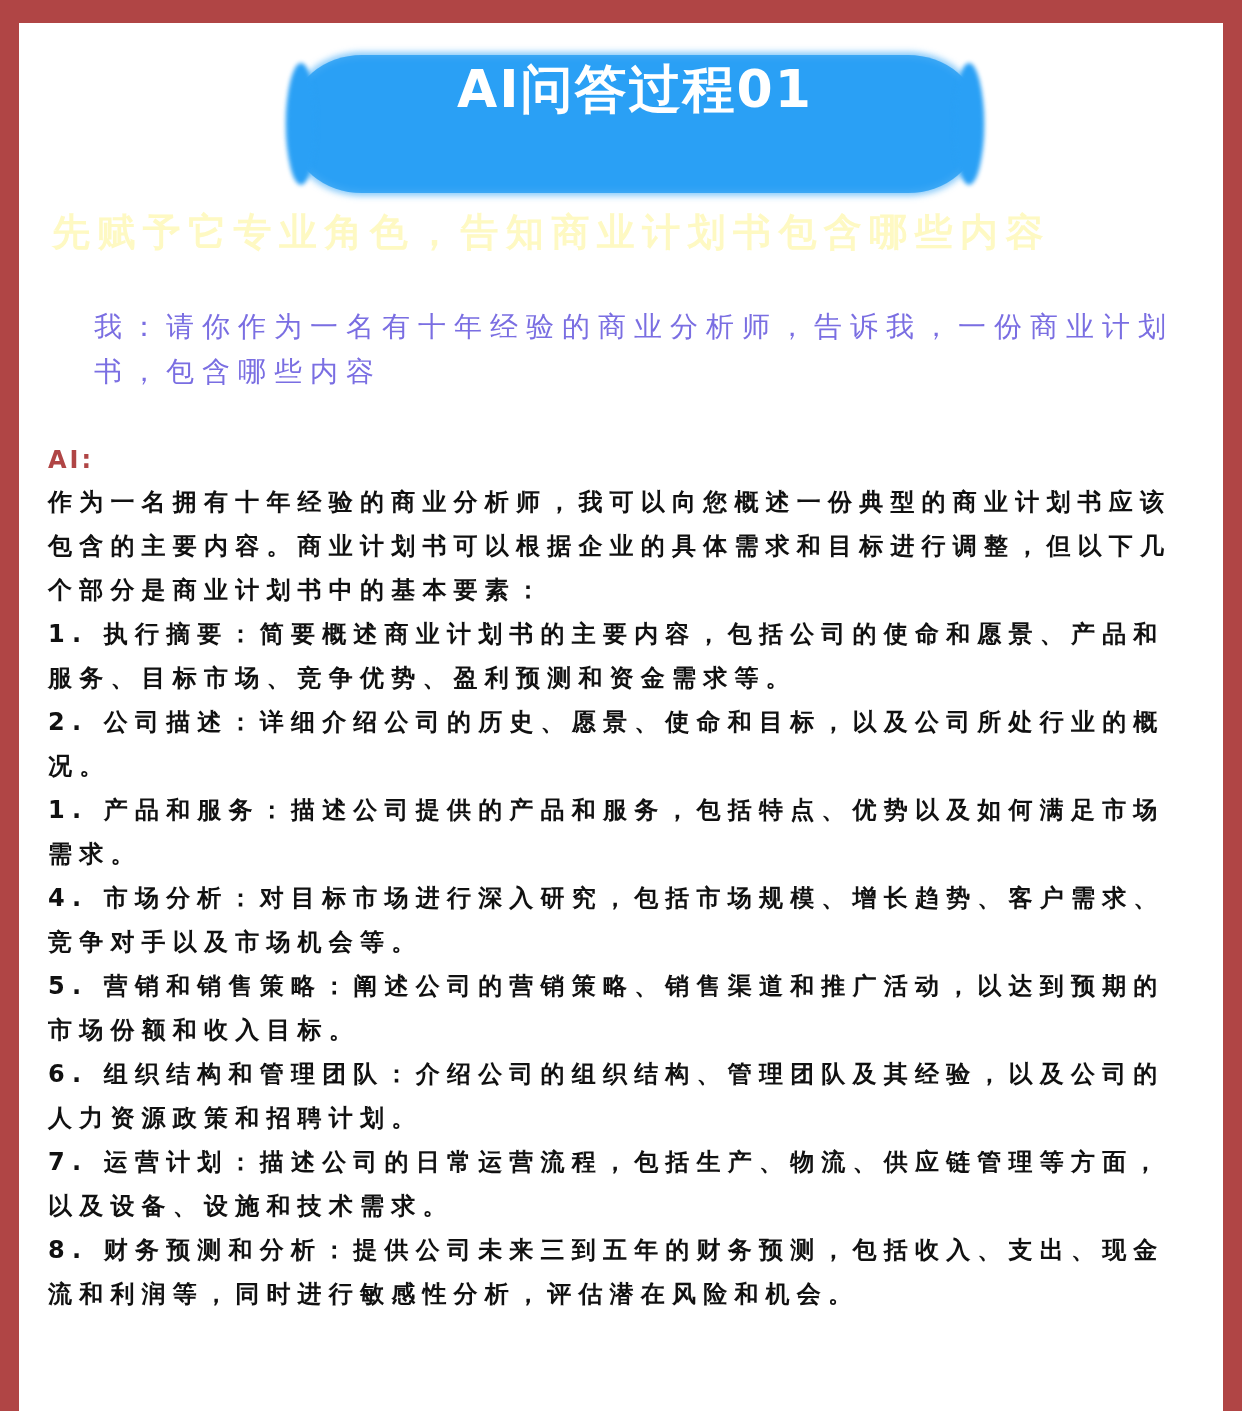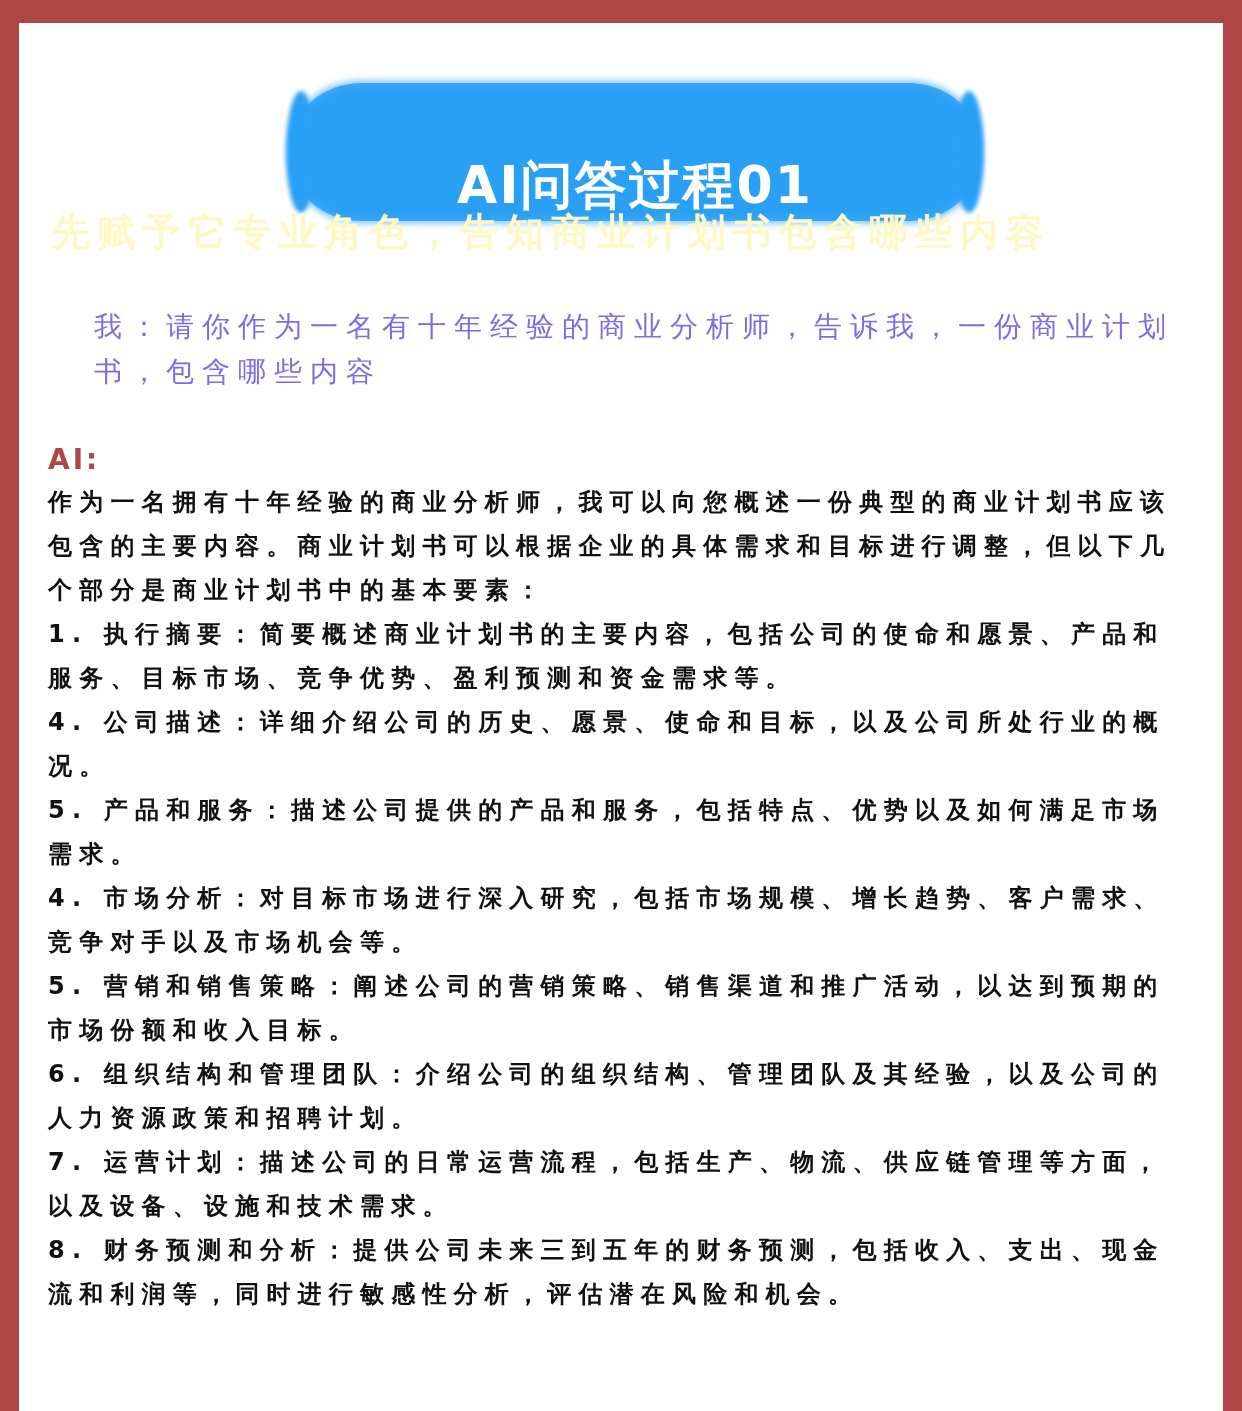--- a/index.html
+++ b/index.html
@@ -10,21 +10,21 @@
     }
     .frame {
       position: absolute; left: 19px; top: 23px; width: 1204px; height: 1400px;
       background: #ffffff;
     }
     .title-pill {
       position: absolute; left: 292px; top: 55px; width: 686px; height: 138px;
       background: #2aa0f5;
       border-radius: 70px / 60px;
       box-shadow: 0 0 6px 3px rgba(42,160,245,0.55), inset 0 0 10px rgba(255,255,255,0.18);
-      display: flex; align-items: flex-end; justify-content: center; margin-top: 28px;
+      display: flex; align-items: flex-start; justify-content: center;
     }
     .title-pill::before, .title-pill::after {
       content: ""; position: absolute; top: 8px; bottom: 8px; width: 30px;
       background: #2aa0f5; border-radius: 50%; filter: blur(2px);
     }
     .title-pill::before { left: -6px; }
     .title-pill::after { right: -6px; }
     .title-text {
       position: relative; z-index: 1;
       color: #ffffff; font-size: 52px; font-weight: bold; letter-spacing: 2px;
@@ -35,21 +35,21 @@
       white-space: nowrap;
     }
     .prompt {
       position: absolute; left: 50px; top: 304px; width: 1125px;
       color: #7a6ee2; font-size: 28px; font-weight: normal; letter-spacing: 8px;
       line-height: 45px;
       margin-left: 44px;
     }
     .ai-label {
       position: absolute; left: 48px; top: 438px;
-      color: #b04545; font-size: 28px; font-weight: bold; letter-spacing: 3px;
+      color: #b04545; font-size: 24px; font-weight: bold; letter-spacing: 3px;
       line-height: 44px;
     }
     .answer {
       position: absolute; left: 48px; top: 480px; width: 1125px;
       color: #111111; font-size: 24px; font-weight: bold; letter-spacing: 7.2px;
       line-height: 44px;
     }
     .answer p { margin: 0; }
   </style>
 </head>
@@ -63,20 +63,20 @@
 
 <div class="subtitle">先赋予它专业角色，告知商业计划书包含哪些内容</div>
 
 <div class="prompt">我：请你作为一名有十年经验的商业分析师，告诉我，一份商业计划书，包含哪些内容</div>
 
 <div class="ai-label">AI:</div>
 
 <div class="answer">
   <p>作为一名拥有十年经验的商业分析师，我可以向您概述一份典型的商业计划书应该包含的主要内容。商业计划书可以根据企业的具体需求和目标进行调整，但以下几个部分是商业计划书中的基本要素：</p>
   <p>1. 执行摘要：简要概述商业计划书的主要内容，包括公司的使命和愿景、产品和服务、目标市场、竞争优势、盈利预测和资金需求等。</p>
-  <p>4. 公司描述：详细介绍公司的历史、愿景、使命和目标，以及公司所处行业的概况。</p>
-  <p>5. 产品和服务：描述公司提供的产品和服务，包括特点、优势以及如何满足市场需求。</p>
+  <p>2. 公司描述：详细介绍公司的历史、愿景、使命和目标，以及公司所处行业的概况。</p>
+  <p>1. 产品和服务：描述公司提供的产品和服务，包括特点、优势以及如何满足市场需求。</p>
   <p>4. 市场分析：对目标市场进行深入研究，包括市场规模、增长趋势、客户需求、竞争对手以及市场机会等。</p>
   <p>5. 营销和销售策略：阐述公司的营销策略、销售渠道和推广活动，以达到预期的市场份额和收入目标。</p>
   <p>6. 组织结构和管理团队：介绍公司的组织结构、管理团队及其经验，以及公司的人力资源政策和招聘计划。</p>
   <p>7. 运营计划：描述公司的日常运营流程，包括生产、物流、供应链管理等方面，以及设备、设施和技术需求。</p>
   <p>8. 财务预测和分析：提供公司未来三到五年的财务预测，包括收入、支出、现金流和利润等，同时进行敏感性分析，评估潜在风险和机会。</p>
 </div>
 
 </body></html>

